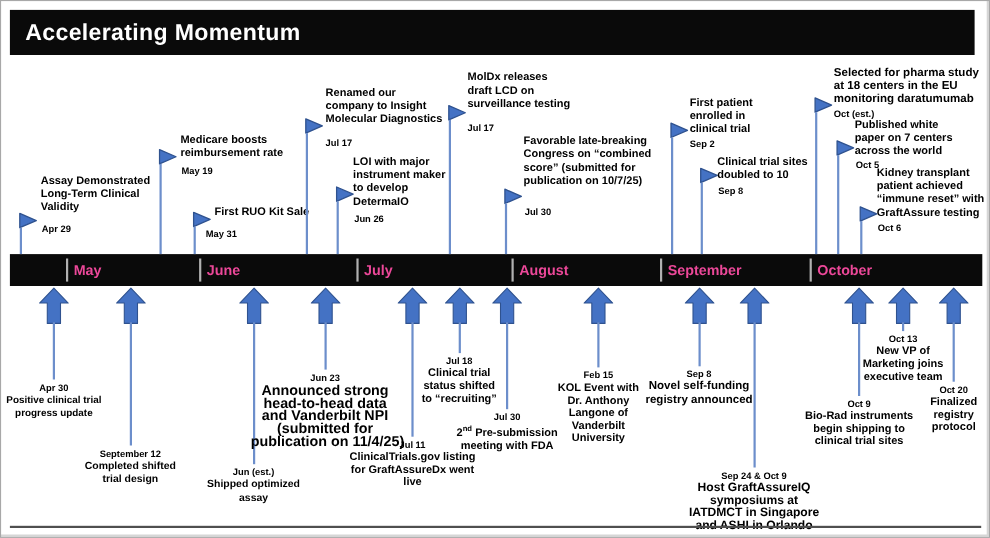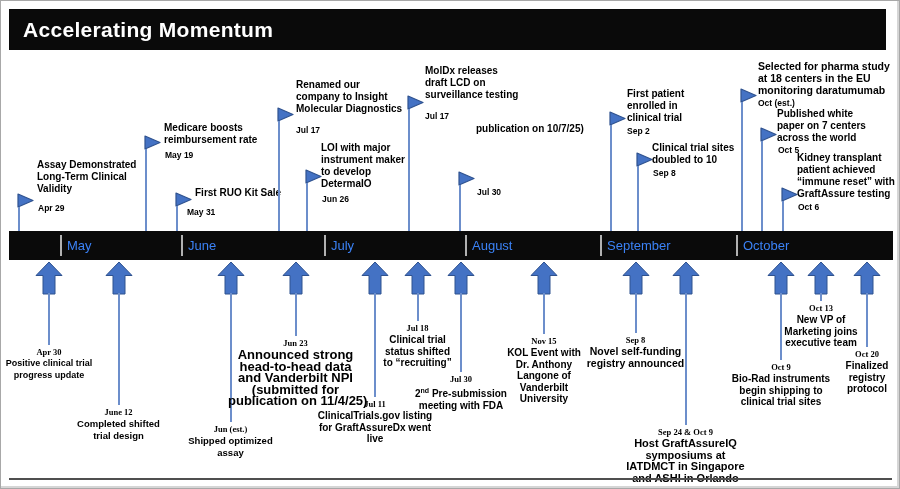--- a/index.html
+++ b/index.html
@@ -13,31 +13,31 @@
     position:absolute; left:8px; top:8px; width:877px; height:41px;
     background:#0a0a0a; color:#ffffff; font-size:21px; font-weight:600;
     line-height:41px; padding-left:14px; box-sizing:border-box; letter-spacing:.3px;
   }
   .timeline-bar{
     position:absolute; left:8px; top:230px; width:884px; height:29px; background:#0a0a0a;
   }
   .tick{ position:absolute; top:234px; width:2px; height:21px; background:#cfcfcf; opacity:.85;}
   .month{
     position:absolute; top:230px; height:29px; line-height:29px;
-    color:#3b82f6; font-size:13px; font-weight:normal;
+    color:#ec4899; font-size:13px; font-weight:bold;
   }
   .pole{ position:absolute; width:2px; background:#6c8ecb; }
   .stem{ position:absolute; width:2px; background:#6c8ecb; }
   .flag{ position:absolute; width:17px; height:15px; }
   .arrow{ position:absolute; width:28px; height:34px; }
   .evt{ position:absolute; font-weight:bold; color:#000; }
   .above{ font-size:10px; line-height:12px; text-align:left; }
   .below{ font-size:10px; line-height:11.5px; text-align:center; }
   .date{ position:absolute; font-size:8.5px; font-weight:bold; color:#000; white-space:nowrap; }
-  .date.c{ text-align:center;font-family:Liberation Serif, serif; }
+  .date.c{ text-align:center; }
   .ln{ display:block; white-space:nowrap; }
   sup{ font-size:7px; }
   .bottom-rule{ position:absolute; left:8px; top:477px; width:883px; height:2px; background:#4f4f4f; }
 </style>
 </head>
 <body>
 
 <div id="slide">
 
   <div class="titlebar">Accelerating Momentum</div>
@@ -131,20 +131,23 @@
       </div>
     <div class="date" style="left:424px;top:110px">Jul 17</div>
   </div>
 
   <div>
     <svg class="flag" style="left:457px;top:170px" viewBox="0 0 17 15">
         <polygon points="1,1 16,7.5 1,14" fill="#4472C4" stroke="#2F528F" stroke-width="1.2" stroke-linejoin="round"></polygon>
       </svg>
     <div class="pole" style="left:458px;top:184px;height:46px"></div>
     <div class="evt above" style="left:475px;top:122px;width:148px;line-height:12px">
+        <span class="ln">Favorable late-breaking</span>
+        <span class="ln">Congress on “combined</span>
+        <span class="ln">score” (submitted for</span>
         <span class="ln">publication on 10/7/25)</span>
       </div>
     <div class="date" style="left:476px;top:186px">Jul 30</div>
   </div>
 
   <div>
     <svg class="flag" style="left:608px;top:110px" viewBox="0 0 17 15">
         <polygon points="1,1 16,7.5 1,14" fill="#4472C4" stroke="#2F528F" stroke-width="1.2" stroke-linejoin="round"></polygon>
       </svg>
     <div class="pole" style="left:609px;top:124px;height:106px"></div>
@@ -218,21 +221,21 @@
         <span class="ln">Positive clinical trial</span>
         <span class="ln">progress update</span>
       </div>
   </div>
 
   <div>
     <svg class="arrow" style="left:104px;top:260px" viewBox="0 0 28 34">
         <polygon points="14,1 27,14.5 20,14.5 20,33 8,33 8,14.5 1,14.5" fill="#4472C4" stroke="#2F528F" stroke-linejoin="round"></polygon>
       </svg>
     <div class="stem" style="left:117px;top:292px;height:112px"></div>
-    <div class="date c" style="left:60px;top:406px;width:115px">June 12</div>
+    <div class="date c" style="left:60px;top:406px;width:115px">September 12</div>
     <div class="evt below" style="left:60px;top:417px;width:115px;font-size:9.5px">
         <span class="ln">Completed shifted</span>
         <span class="ln">trial design</span>
       </div>
   </div>
 
   <div>
     <svg class="arrow" style="left:216px;top:260px" viewBox="0 0 28 34">
         <polygon points="14,1 27,14.5 20,14.5 20,33 8,33 8,14.5 1,14.5" fill="#4472C4" stroke="#2F528F" stroke-linejoin="round"></polygon>
       </svg>
@@ -295,21 +298,21 @@
       <span class="ln"><span>2</span><sup>nd</sup><span> Pre-submission</span></span>
       <span class="ln">meeting with FDA</span>
     </div>
   </div>
 
   <div>
     <svg class="arrow" style="left:529px;top:260px" viewBox="0 0 28 34">
         <polygon points="14,1 27,14.5 20,14.5 20,33 8,33 8,14.5 1,14.5" fill="#4472C4" stroke="#2F528F" stroke-linejoin="round"></polygon>
       </svg>
     <div class="stem" style="left:542px;top:292px;height:41px"></div>
-    <div class="date c" style="left:493px;top:335px;width:100px">Nov 15</div>
+    <div class="date c" style="left:493px;top:335px;width:100px">Feb 15</div>
     <div class="evt below" style="left:493px;top:346px;width:100px">
         <span class="ln">KOL Event with</span>
         <span class="ln">Dr. Anthony</span>
         <span class="ln">Langone of</span>
         <span class="ln">Vanderbilt</span>
         <span class="ln">University</span>
       </div>
   </div>
 
   <div>

